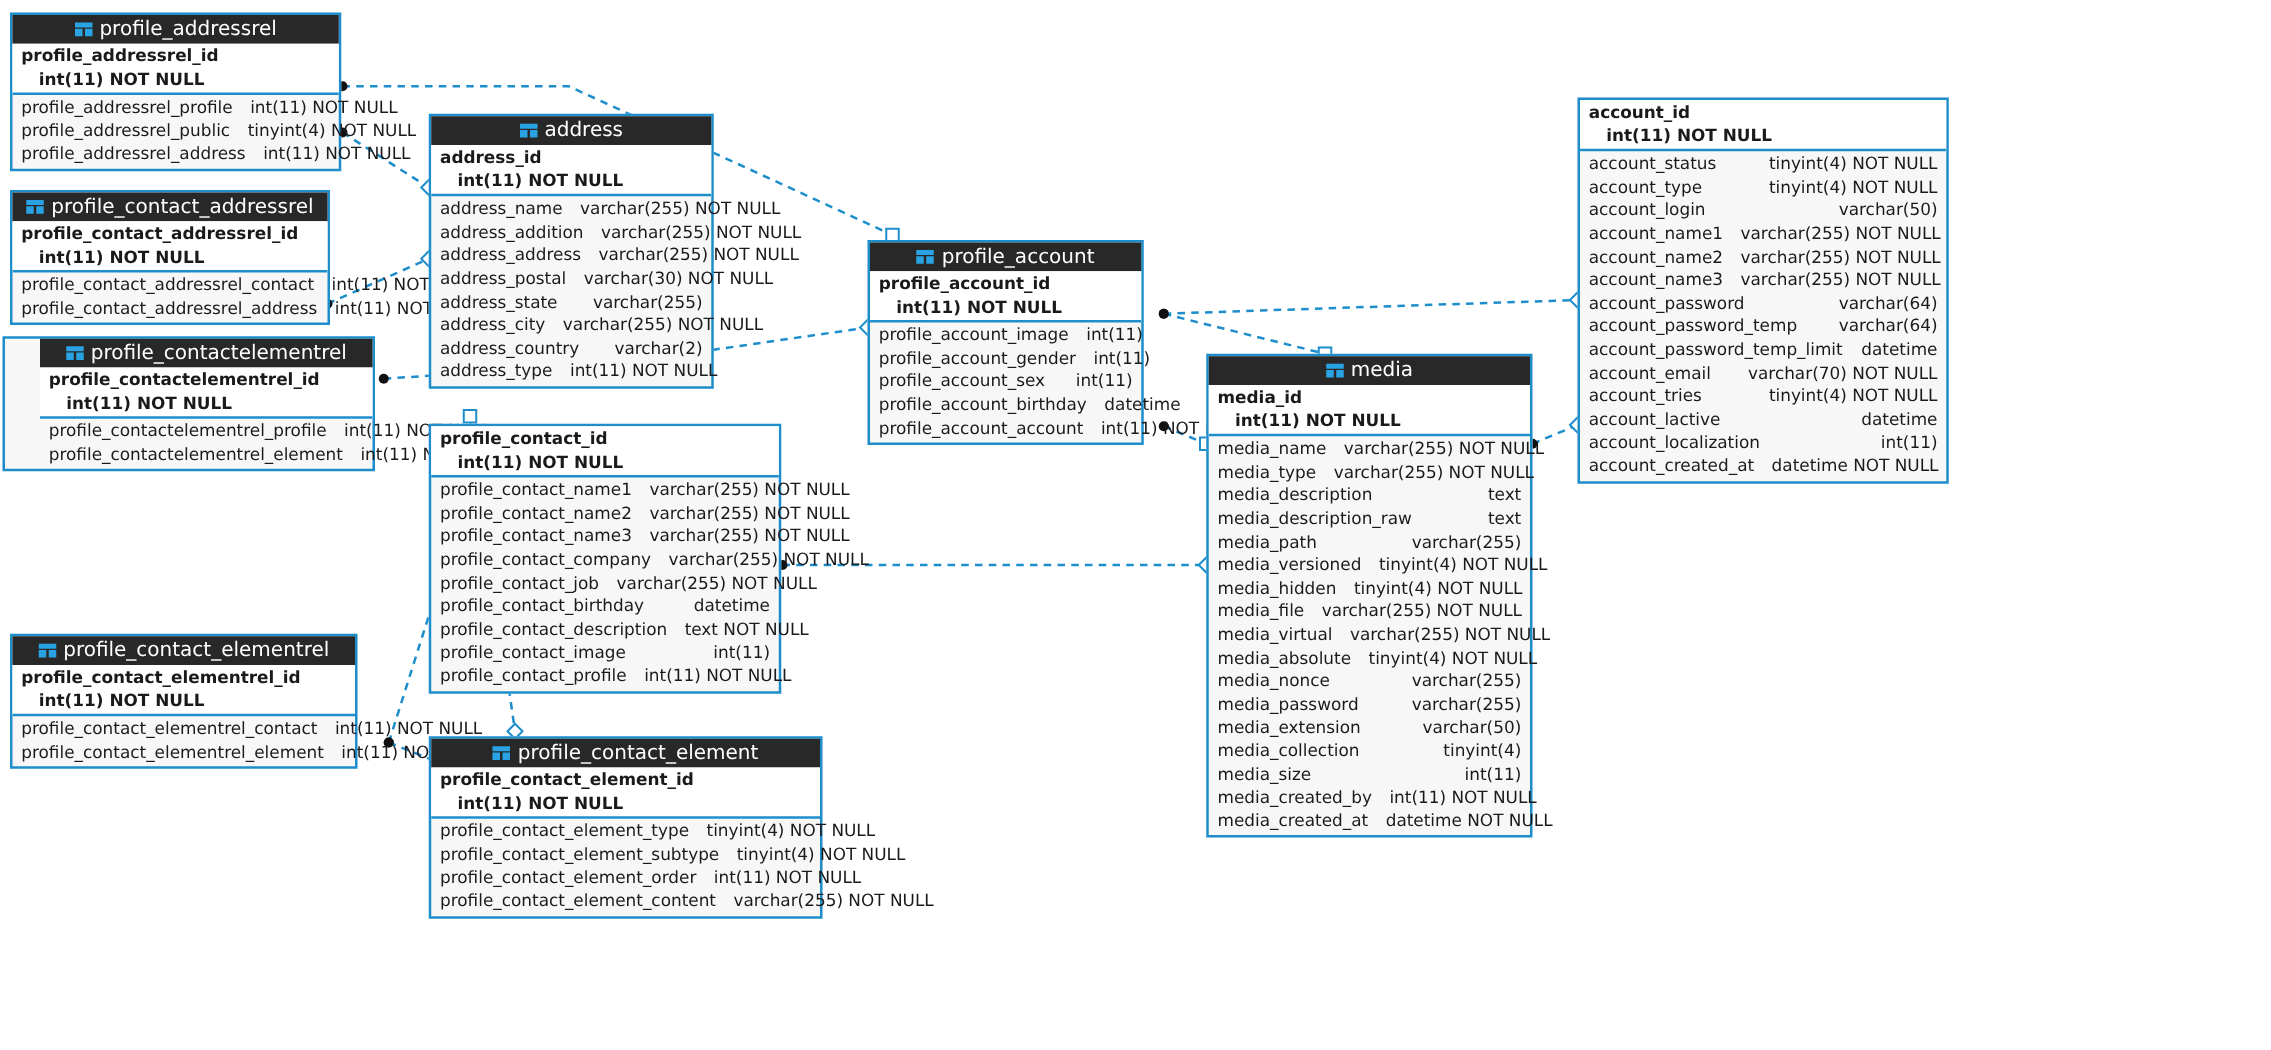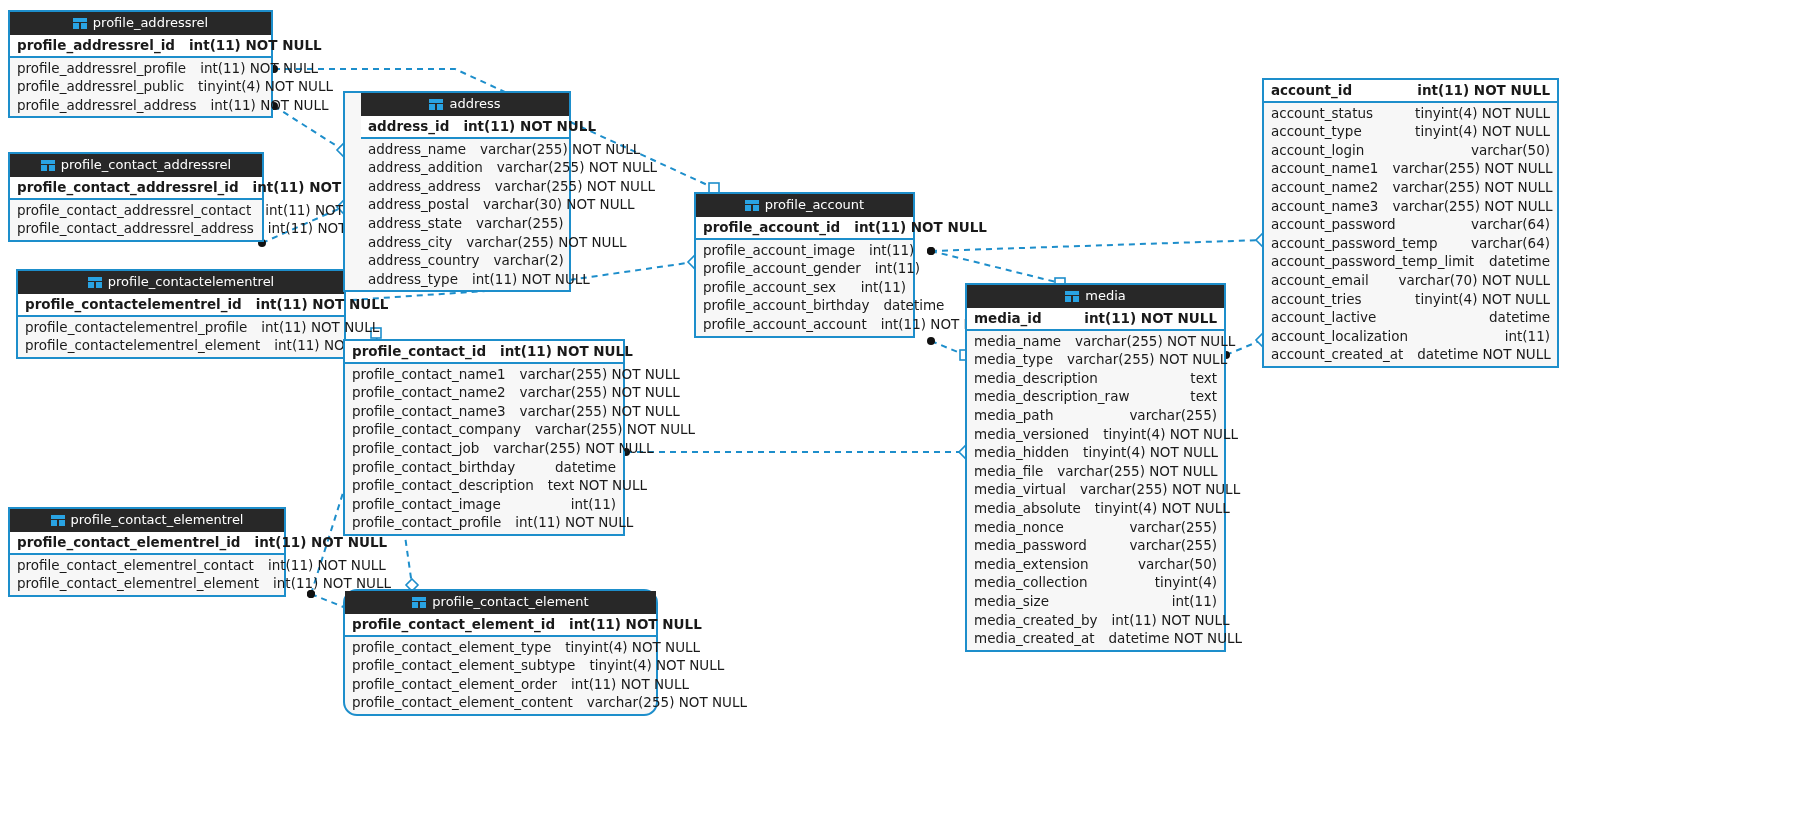--- a/index.html
+++ b/index.html
@@ -30,21 +30,21 @@
   .table-box {
     position: absolute;
     background: #f7f7f7;
     border: 2px solid #1d8ecb;
     box-sizing: border-box;
     box-shadow: 0 0 0 0 rgba(0,0,0,0);
   }
   .tbl-header {
     background: #282828;
     color: #ffffff;
-    font-size: 13px;
+    font-size: 16px;
     text-align: center;
     padding: 3px 6px 4px 6px;
     line-height: 16px;
     white-space: nowrap;
     display: flex;
     align-items: center;
     justify-content: center;
     gap: 6px;
   }
   .tbl-icon {
@@ -75,21 +75,21 @@
     font-size: 13.5px;
     line-height: 18.6px;
     color: #1a1a1a;
     padding: 0px 7px 0px 7px;
     white-space: nowrap;
     background: transparent;
   }
   .row .fname { text-align: left; }
   .row .ftype { text-align: right; padding-left: 14px; }
   .body-rows { padding: 1px 0 2px 0; }
-  .pk-row .row { padding-top: 1px; padding-bottom: 1px; }
+  .pk-row .row { padding-top: 1px; padding-bottom: 1px; flex-direction: column; }
 
   
 </style>
 </head>
 <body>
 
 <div id="canvas">
   <svg id="edges" viewBox="0 0 1817 840">
       <g>
         <path d="M274,69 L455,69 L714,188" fill="none" stroke="#1d8ecb" stroke-width="2" stroke-dasharray="6,5"></path>
@@ -201,21 +201,21 @@
         <div class="row">
           <span class="fname">profile_contact_addressrel_contact</span>
           <span class="ftype">int(11) NOT NULL</span>
         </div>
         <div class="row">
           <span class="fname">profile_contact_addressrel_address</span>
           <span class="ftype">int(11) NOT NULL</span>
         </div>
       </div>
     </div>
-    <div class="table-box" style="left: 16px; top: 269px; width: 330px;">
+    <div class="table-box" style="left: 2px; top: 269px; width: 298px; padding-left: 28px;">
       <div class="tbl-header">
         <span class="tbl-icon">
           <i class="top"></i>
           <i class="bl"></i>
           <i class="br"></i>
         </span>
         <span>profile_contactelementrel</span>
       </div>
       <div class="pk-row">
         <div class="row">
@@ -253,21 +253,21 @@
         <div class="row">
           <span class="fname">profile_contact_elementrel_contact</span>
           <span class="ftype">int(11) NOT NULL</span>
         </div>
         <div class="row">
           <span class="fname">profile_contact_elementrel_element</span>
           <span class="ftype">int(11) NOT NULL</span>
         </div>
       </div>
     </div>
-    <div class="table-box" style="left: 343px; top: 91px; width: 228px; padding-left: 16px;">
+    <div class="table-box" style="left: 343px; top: 91px; width: 228px;">
       <div class="tbl-header">
         <span class="tbl-icon">
           <i class="top"></i>
           <i class="bl"></i>
           <i class="br"></i>
         </span>
         <span>address</span>
       </div>
       <div class="pk-row">
         <div class="row">
@@ -349,21 +349,21 @@
         <div class="row">
           <span class="fname">profile_contact_image</span>
           <span class="ftype">int(11)</span>
         </div>
         <div class="row">
           <span class="fname">profile_contact_profile</span>
           <span class="ftype">int(11) NOT NULL</span>
         </div>
       </div>
     </div>
-    <div class="table-box" style="left: 343px; top: 589px; width: 315px; border-radius: 14px;">
+    <div class="table-box" style="left: 343px; top: 589px; width: 315px;">
       <div class="tbl-header">
         <span class="tbl-icon">
           <i class="top"></i>
           <i class="bl"></i>
           <i class="br"></i>
         </span>
         <span>profile_contact_element</span>
       </div>
       <div class="pk-row">
         <div class="row">

